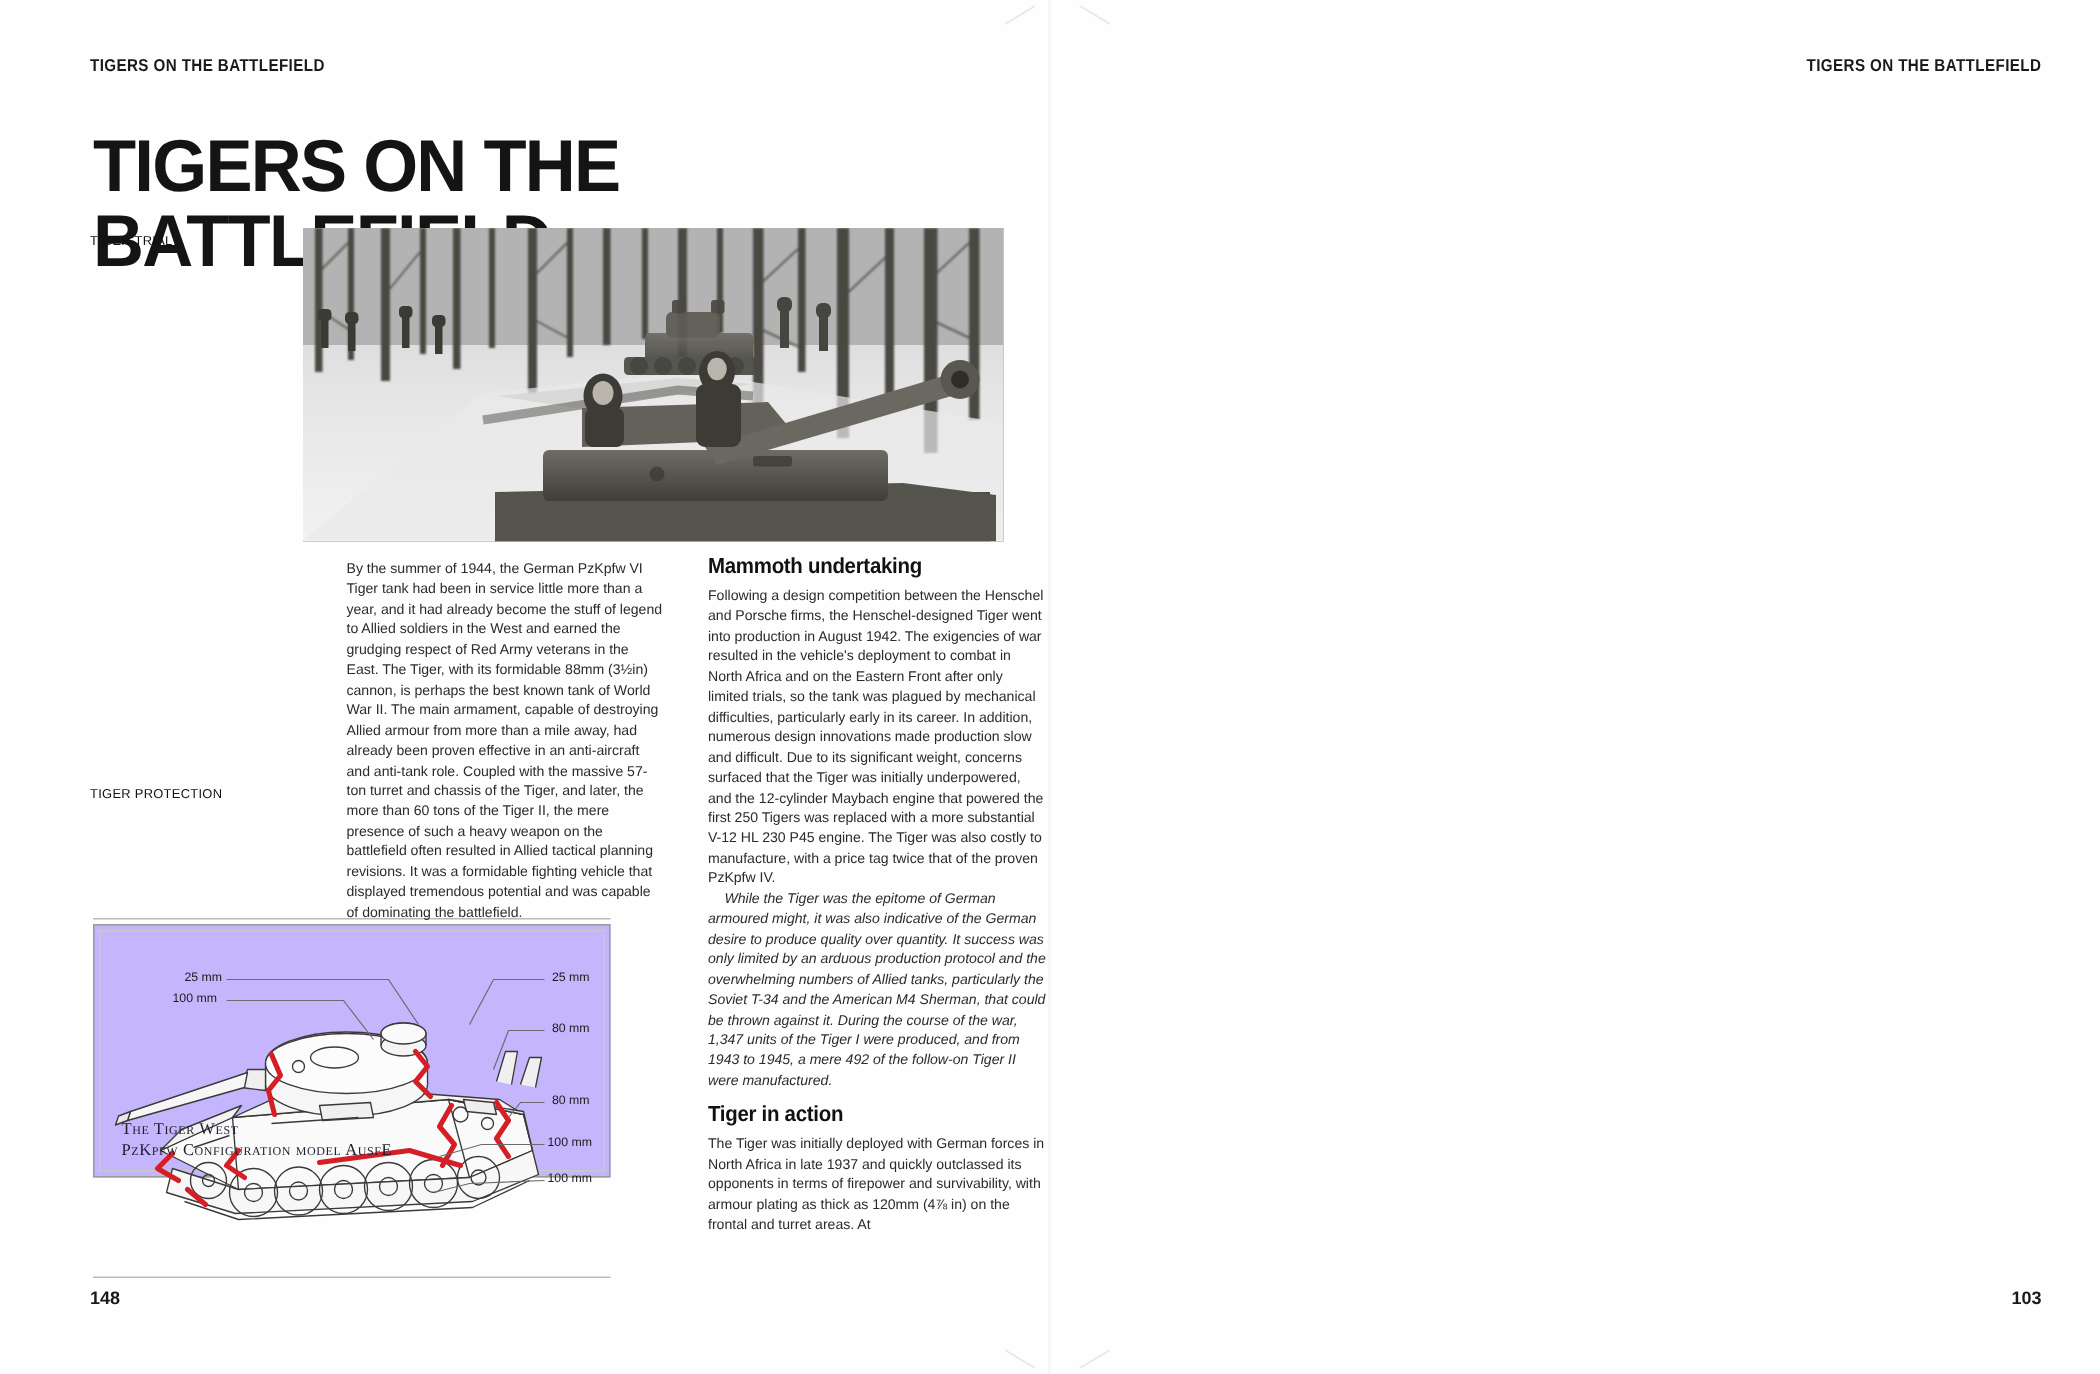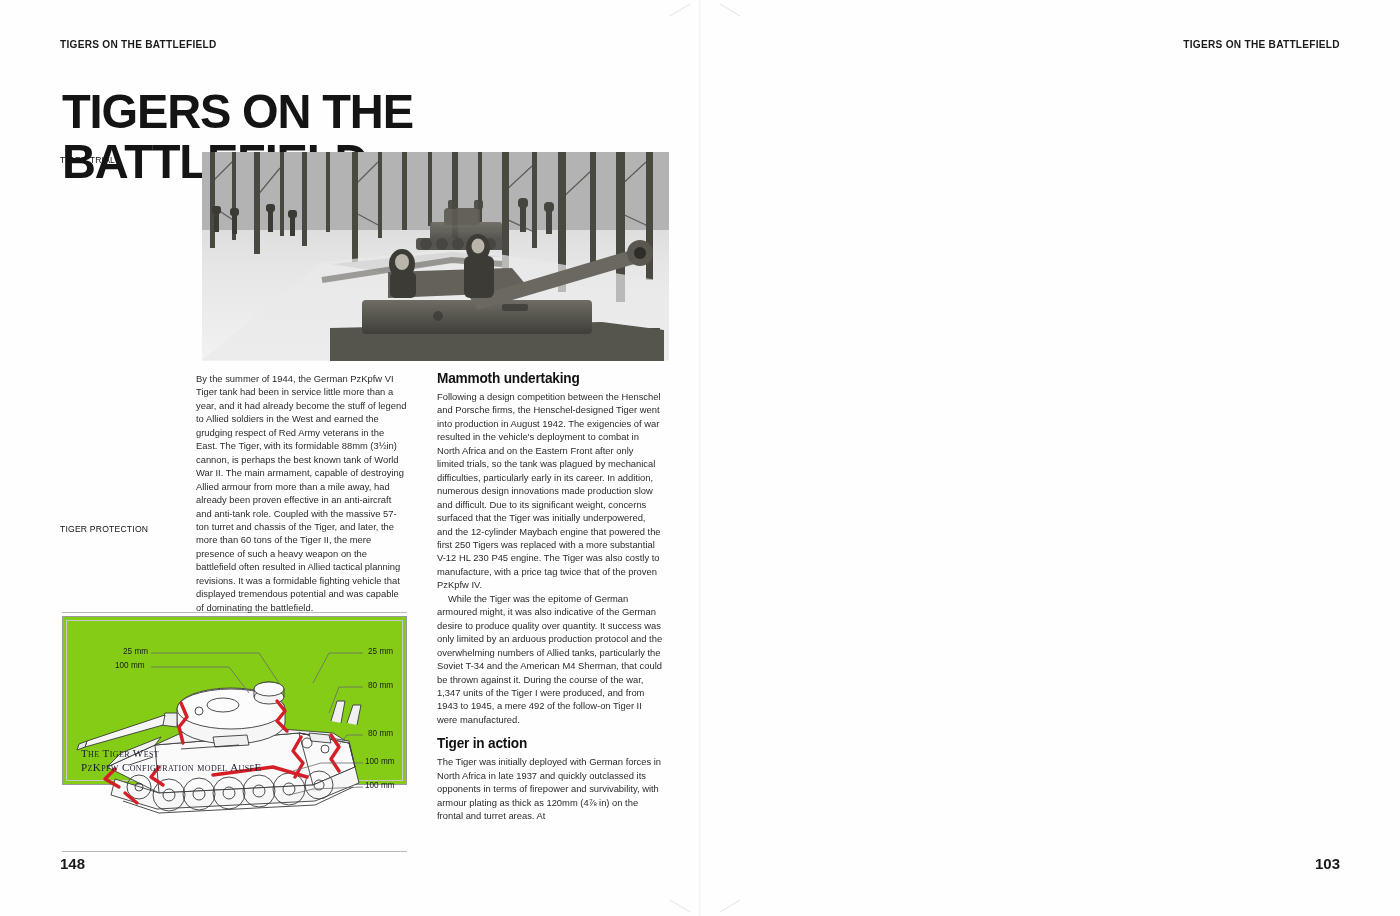--- a/index.html
+++ b/index.html
@@ -7,21 +7,21 @@
     width:1400px;height:916px;
     background:#ffffff;
     font-family:"Liberation Sans", sans-serif;
     overflow:hidden;
     position:relative;
   }
   
   .spread{position:absolute;inset:0;background:#fefefe;}
   .gutter{position:absolute;left:699px;top:0;width:2px;height:916px;
     background:linear-gradient(90deg,rgba(0,0,0,0.06),rgba(0,0,0,0.0));}
-  .page{position:absolute;top:0;height:916px;}
+  .page{position:absolute;top:0;height:916px;padding-left:21px;}
   .page-left{left:0;width:700px;}
   .page-right{left:700px;width:700px;}
 
   .runhead{
     position:absolute;top:38px;
     font-size:11.5px;font-weight:bold;letter-spacing:0.3px;
     color:#1a1a1a;
     font-family:"Liberation Sans", sans-serif;
     transform:scaleX(0.88);transform-origin:left center;
   }
@@ -46,56 +46,56 @@
   .sidecap-left2{left:60px;top:524px;}
 
   
   .photo{
     position:absolute;left:202px;top:152px;width:467px;height:209px;
     background:#8d8d8d;overflow:hidden;
   }
   .photo svg{display:block;}
 
   
-  .col{position:absolute;font-size:9.4px;line-height:13.45px;color:#2b2b2b;}
+  .col{position:absolute;font-size:9.4px;line-height:13.45px;color:#2b2b2b;margin-left:35px;}
   .col p{margin:0 0 0 0;text-align:left;}
-  .col p + p{text-indent:11px;}
+  .col p + p{text-indent:11px;font-style:italic;}
   .sec-head{
     font-size:14.5px;line-height:17px;font-weight:bold;color:#111;
     margin:9px 0 3px 0;letter-spacing:-0.2px;
     transform:scaleX(0.94);transform-origin:left center;
   }
   .sec-head.first{margin-top:0;}
 
   .l-col1{left:196px;top:372px;width:212px;}
   .l-col2{left:437px;top:370px;width:226px;}
 
   
   .diagram{
     position:absolute;left:62px;top:616px;width:345px;height:169px;
-    border:1px solid #9a9a9a;background:#84cc16;box-sizing:border-box;
+    border:1px solid #9a9a9a;background:#c4b5fd;box-sizing:border-box;
   }
   .diagram .dinner{position:absolute;inset:3px;border:1px solid #c9c9c9;}
   .diagram svg{position:absolute;left:0;top:0;}
   .diag-caption{
     position:absolute;left:18px;bottom:10px;
     font-family:"Liberation Serif", serif;
     font-size:11px;line-height:13.5px;color:#1d1d2e;letter-spacing:0.4px;
   }
   .diag-caption .sc{font-variant:small-caps;}
   .dimlabel{
     position:absolute;font-size:8.2px;color:#1b1b1b;
     font-family:"Liberation Sans", sans-serif;white-space:nowrap;
   }
 
   
   .rule{position:absolute;background:#b9b9b9;height:1px;}
 
   .folio{
-    position:absolute;bottom:44px;font-size:15px;font-weight:bold;color:#1a1a1a;
+    position:absolute;bottom:44px;font-size:12px;font-weight:bold;color:#1a1a1a;
   }
   .folio-left{left:60px;}
   .folio-right{right:60px;}
 
   
   .crop{position:absolute;opacity:0.25;}
 </style>
 </head>
 <body>
 

